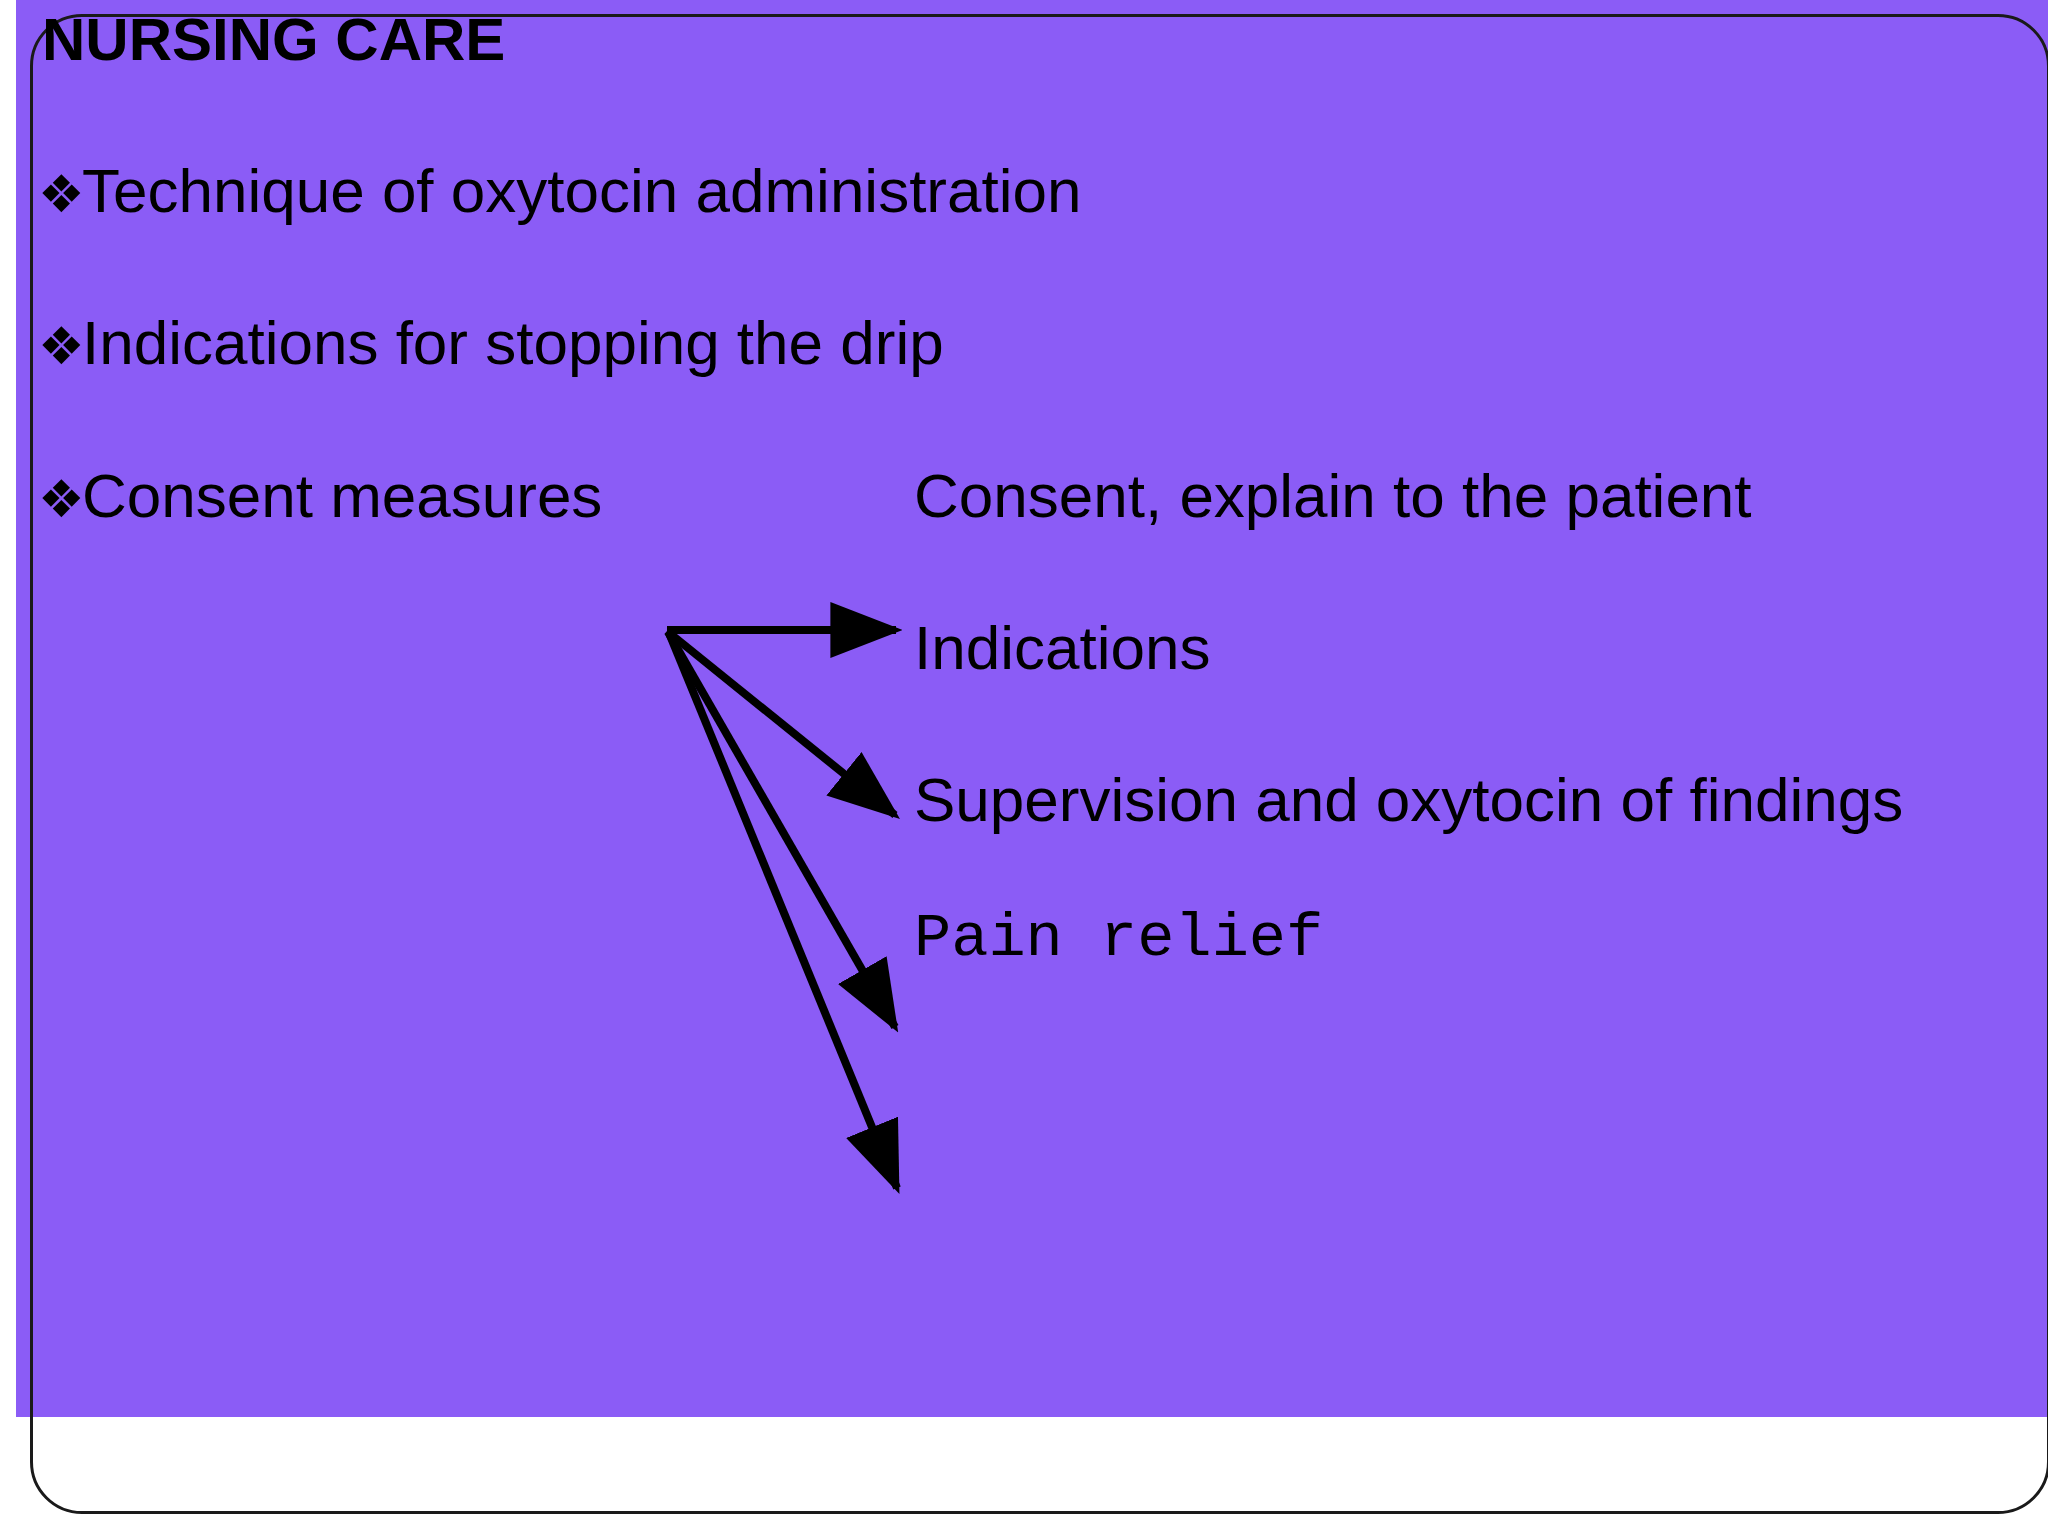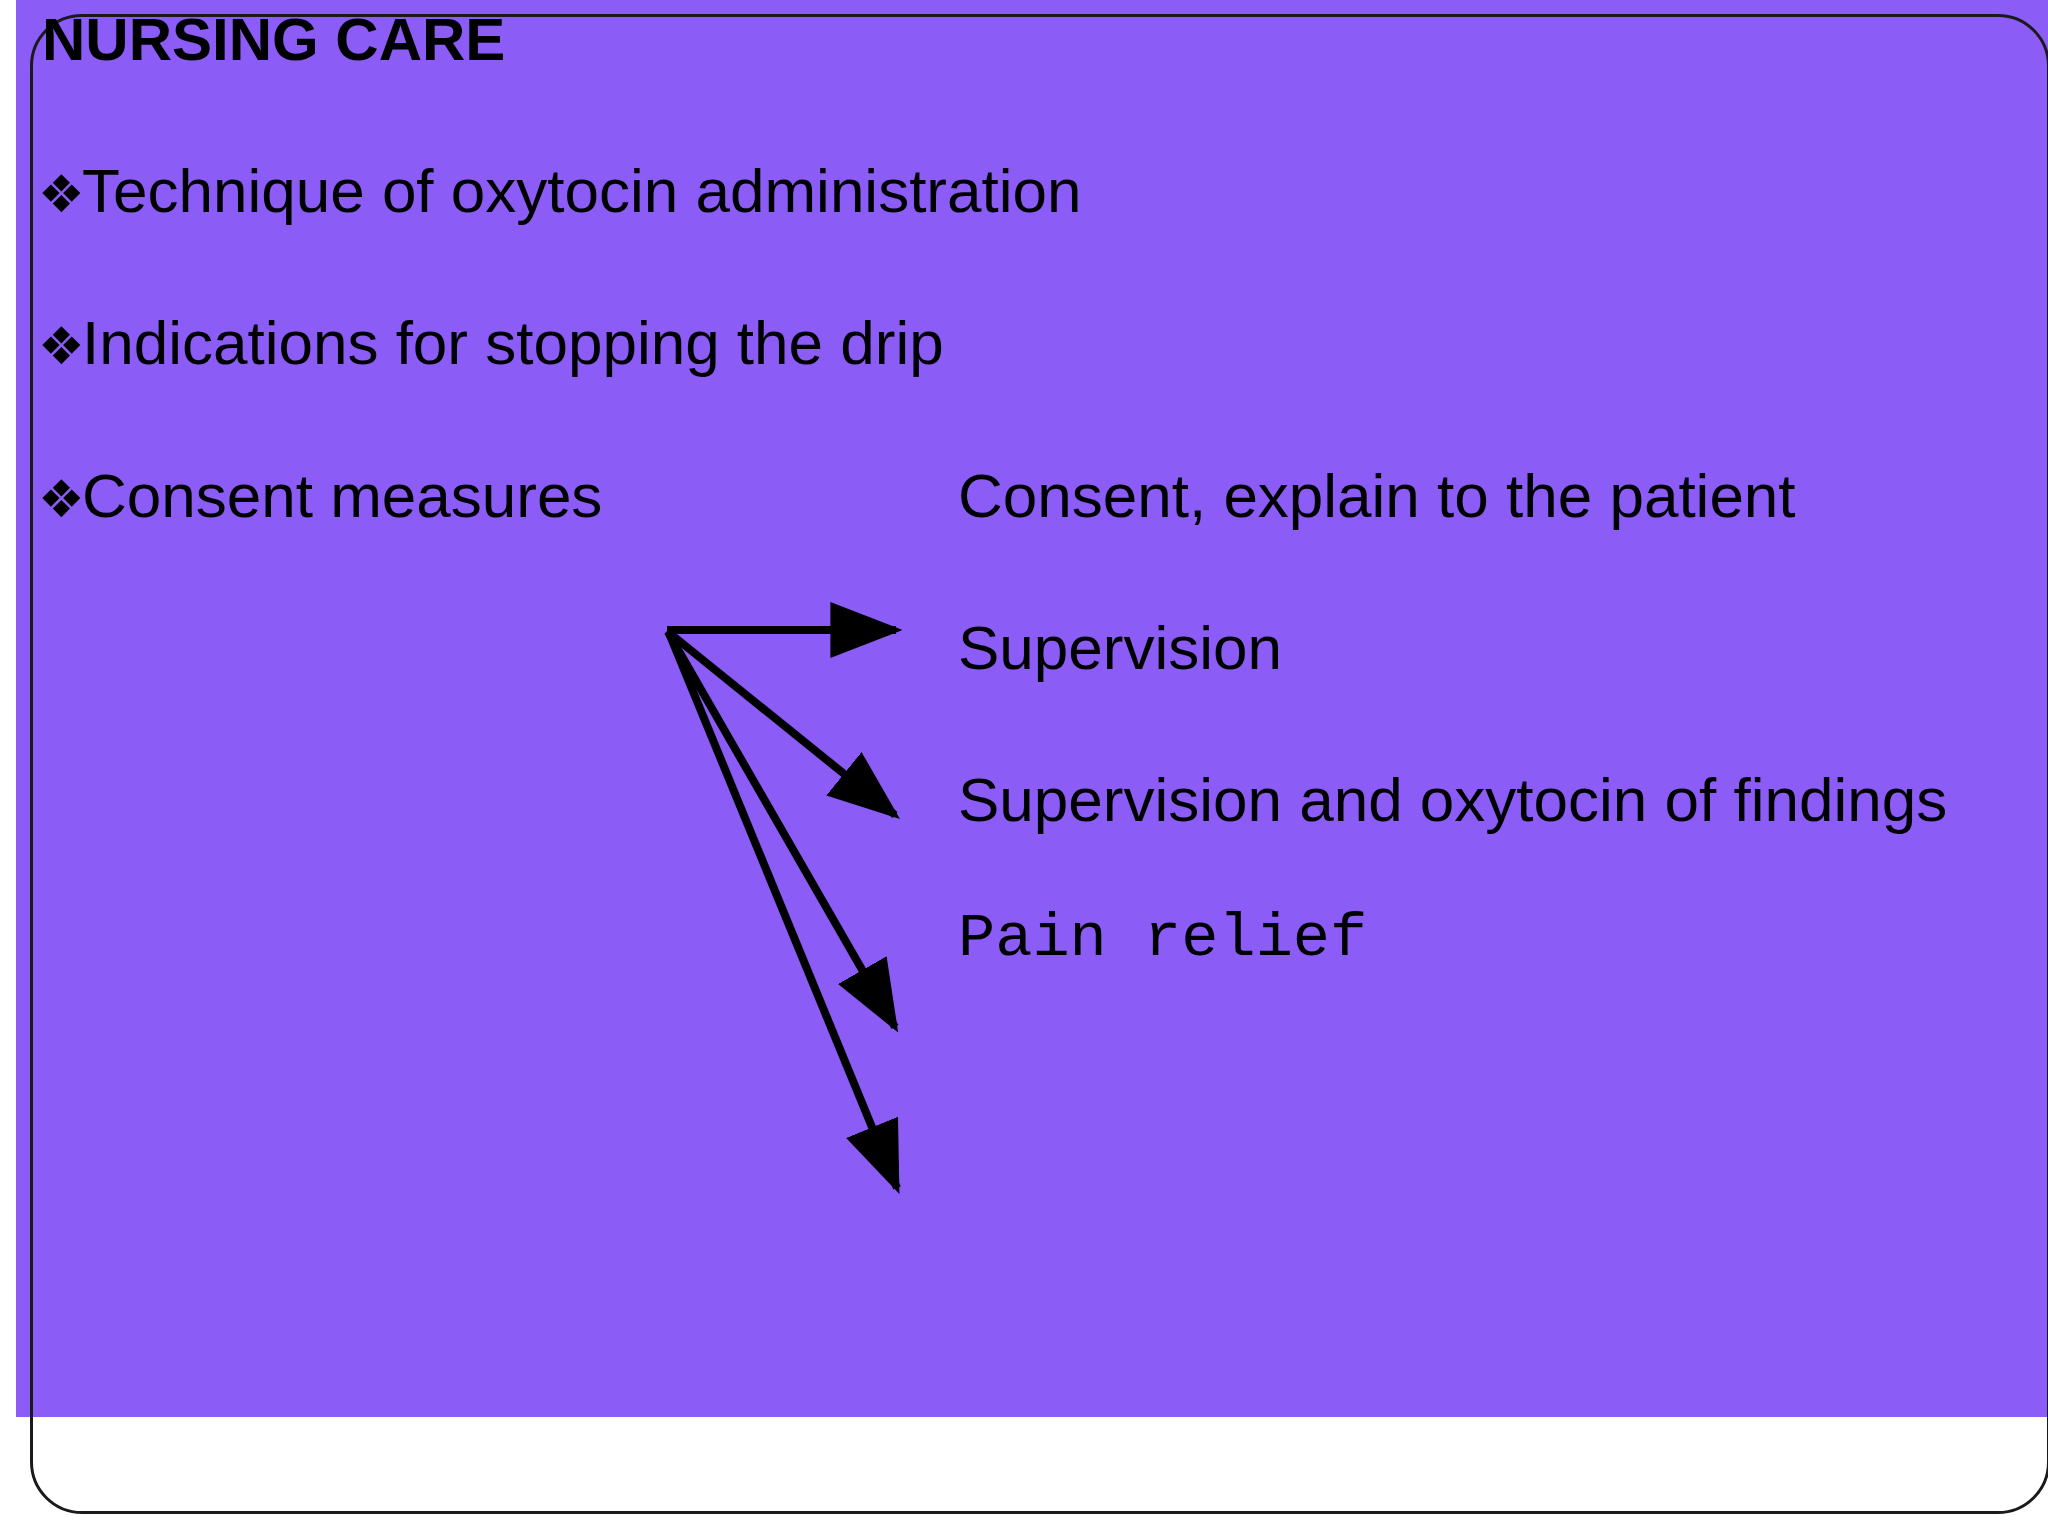--- a/index.html
+++ b/index.html
@@ -74,21 +74,21 @@
     color: #000000;
   }
 
   #bullet-0 { top: 160px; }
   #bullet-1 { top: 312px; }
   #bullet-2 { top: 465px; }
 
   
   .branch-label {
     position: absolute;
-    left: 942px;
+    left: 898px;
     font-size: 62px;
     line-height: 1;
     white-space: nowrap;
     color: #000000;
     z-index: 3;
   }
   #branch-0 { top: 465px; }
   #branch-1 { top: 617px; }
   #branch-2 { top: 769px; }
   #branch-3 { top: 908px; font-family: Liberation Mono, monospace; }
@@ -135,19 +135,19 @@
       </marker>
     </defs>
     <line x1="651" y1="630" x2="880" y2="630" stroke="#000000" stroke-width="8" marker-end="url(#arrowhead)"></line>
     <line x1="651" y1="631" x2="879" y2="815" stroke="#000000" stroke-width="8" marker-end="url(#arrowhead)"></line>
     <line x1="652" y1="632" x2="879" y2="1027" stroke="#000000" stroke-width="8" marker-end="url(#arrowhead)"></line>
     <line x1="653" y1="633" x2="881" y2="1188" stroke="#000000" stroke-width="8" marker-end="url(#arrowhead)"></line>
   </svg>
 
   <div class="branch-label" id="branch-0">Consent, explain to the patient</div>
 
-  <div class="branch-label" id="branch-1">Supervision</div>
+  <div class="branch-label" id="branch-1">Indications</div>
 
   <div class="branch-label" id="branch-2">Supervision and oxytocin of findings</div>
 
   <div class="branch-label" id="branch-3">Pain relief</div>
 
 </div>
 
 </body></html>

